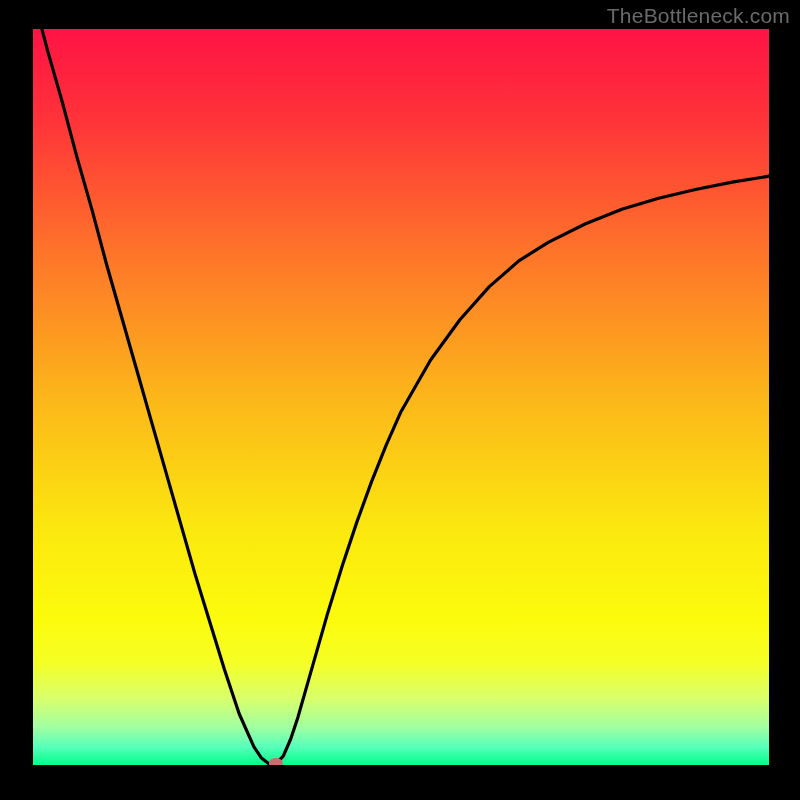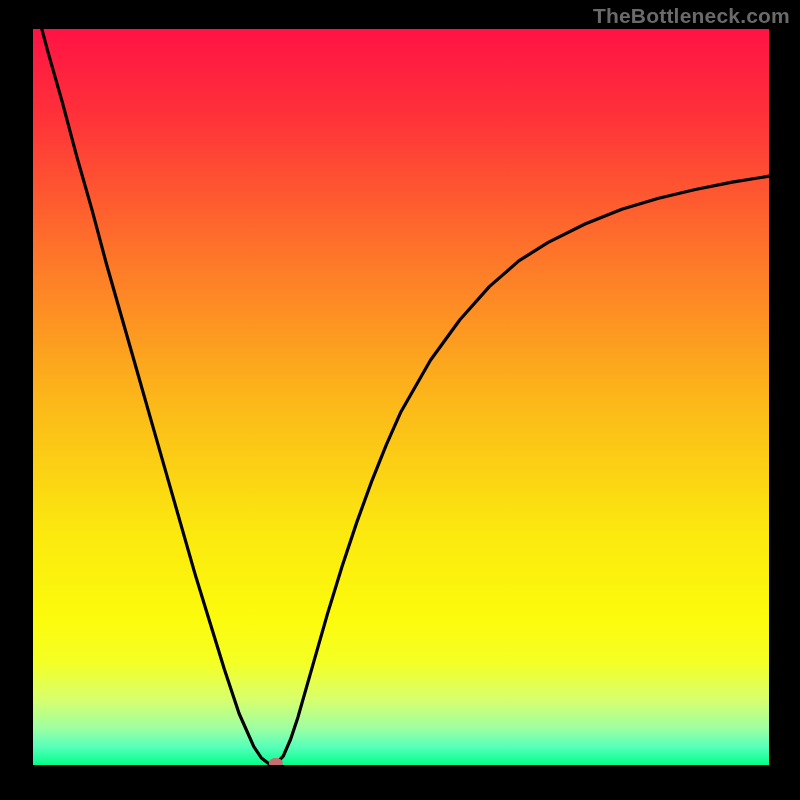--- a/index.html
+++ b/index.html
@@ -15,21 +15,21 @@
     width: 800px;
     height: 800px;
     background: #000000;
   }
   .watermark {
     position: absolute;
     top: 4px;
     right: 10px;
     font-family: Arial, Helvetica, sans-serif;
     font-size: 21px;
-    font-weight: 700;
+    font-weight: 400;
     color: #6a6a6a;
     letter-spacing: 0.2px;
     z-index: 10;
     text-align: center;
   }
   .plot {
     position: absolute;
     left: 33px;
     top: 29px;
     width: 736px;

